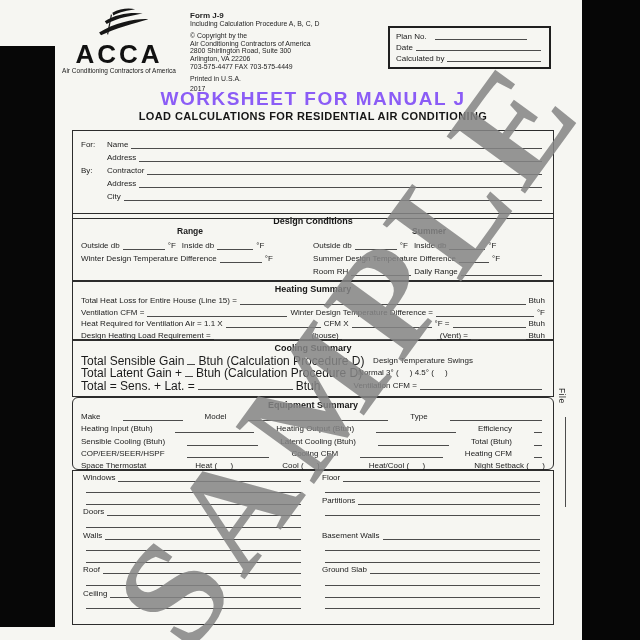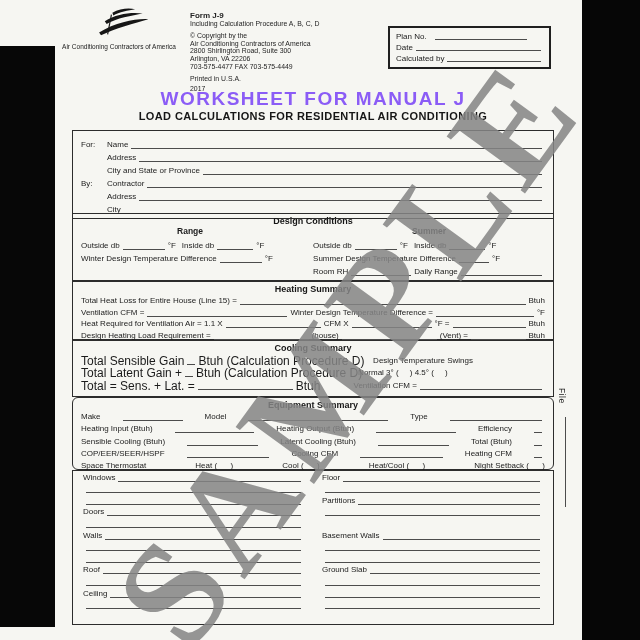--- a/index.html
+++ b/index.html
@@ -83,20 +83,21 @@
 
 <div class="page">
 
   <div class="logo">
     <svg width="62" height="36" viewBox="0 0 64 38">
       <path d="M25,7 C33,2.5 43,1.5 49,3.5 C42,4.5 32,6.5 26,10 Z" fill="#161616"></path>
       <path d="M17,16 C29,8 47,6 57,8 C46,10 29,13 19,19 Z" fill="#161616"></path>
       <path d="M11,28 C29,17 51,13 63,14 C49,18 27,24 13,31 Z" fill="#161616"></path>
       <line x1="24" y1="9" x2="20" y2="30" stroke="#161616" stroke-width="1.2"></line>
     </svg>
+    <div class="logo-text">ACCA</div>
     <div class="logo-caption">Air Conditioning Contractors of America</div>
   </div>
 
   <div class="info">
     <div class="form-code">Form J-9</div>
     <div>Including Calculation Procedure A, B, C, D</div>
     <div class="blockgap"></div>
     <div>© Copyright by the</div>
     <div>Air Conditioning Contractors of America</div>
     <div>2800 Shirlington Road, Suite 300</div>
@@ -133,25 +134,20 @@
       <span class="prefix">For:</span>
       <span>Name</span>
       <span class="fl"></span>
     </div>
     <div class="row">
       <span class="prefix"></span>
       <span>Address</span>
       <span class="fl"></span>
     </div>
     <div class="row">
-      <span class="prefix"></span>
-      <span>City and State or Province</span>
-      <span class="fl"></span>
-    </div>
-    <div class="row">
       <span class="prefix">By:</span>
       <span>Contractor</span>
       <span class="fl"></span>
     </div>
     <div class="row">
       <span class="prefix"></span>
       <span>Address</span>
       <span class="fl"></span>
     </div>
     <div class="row">

